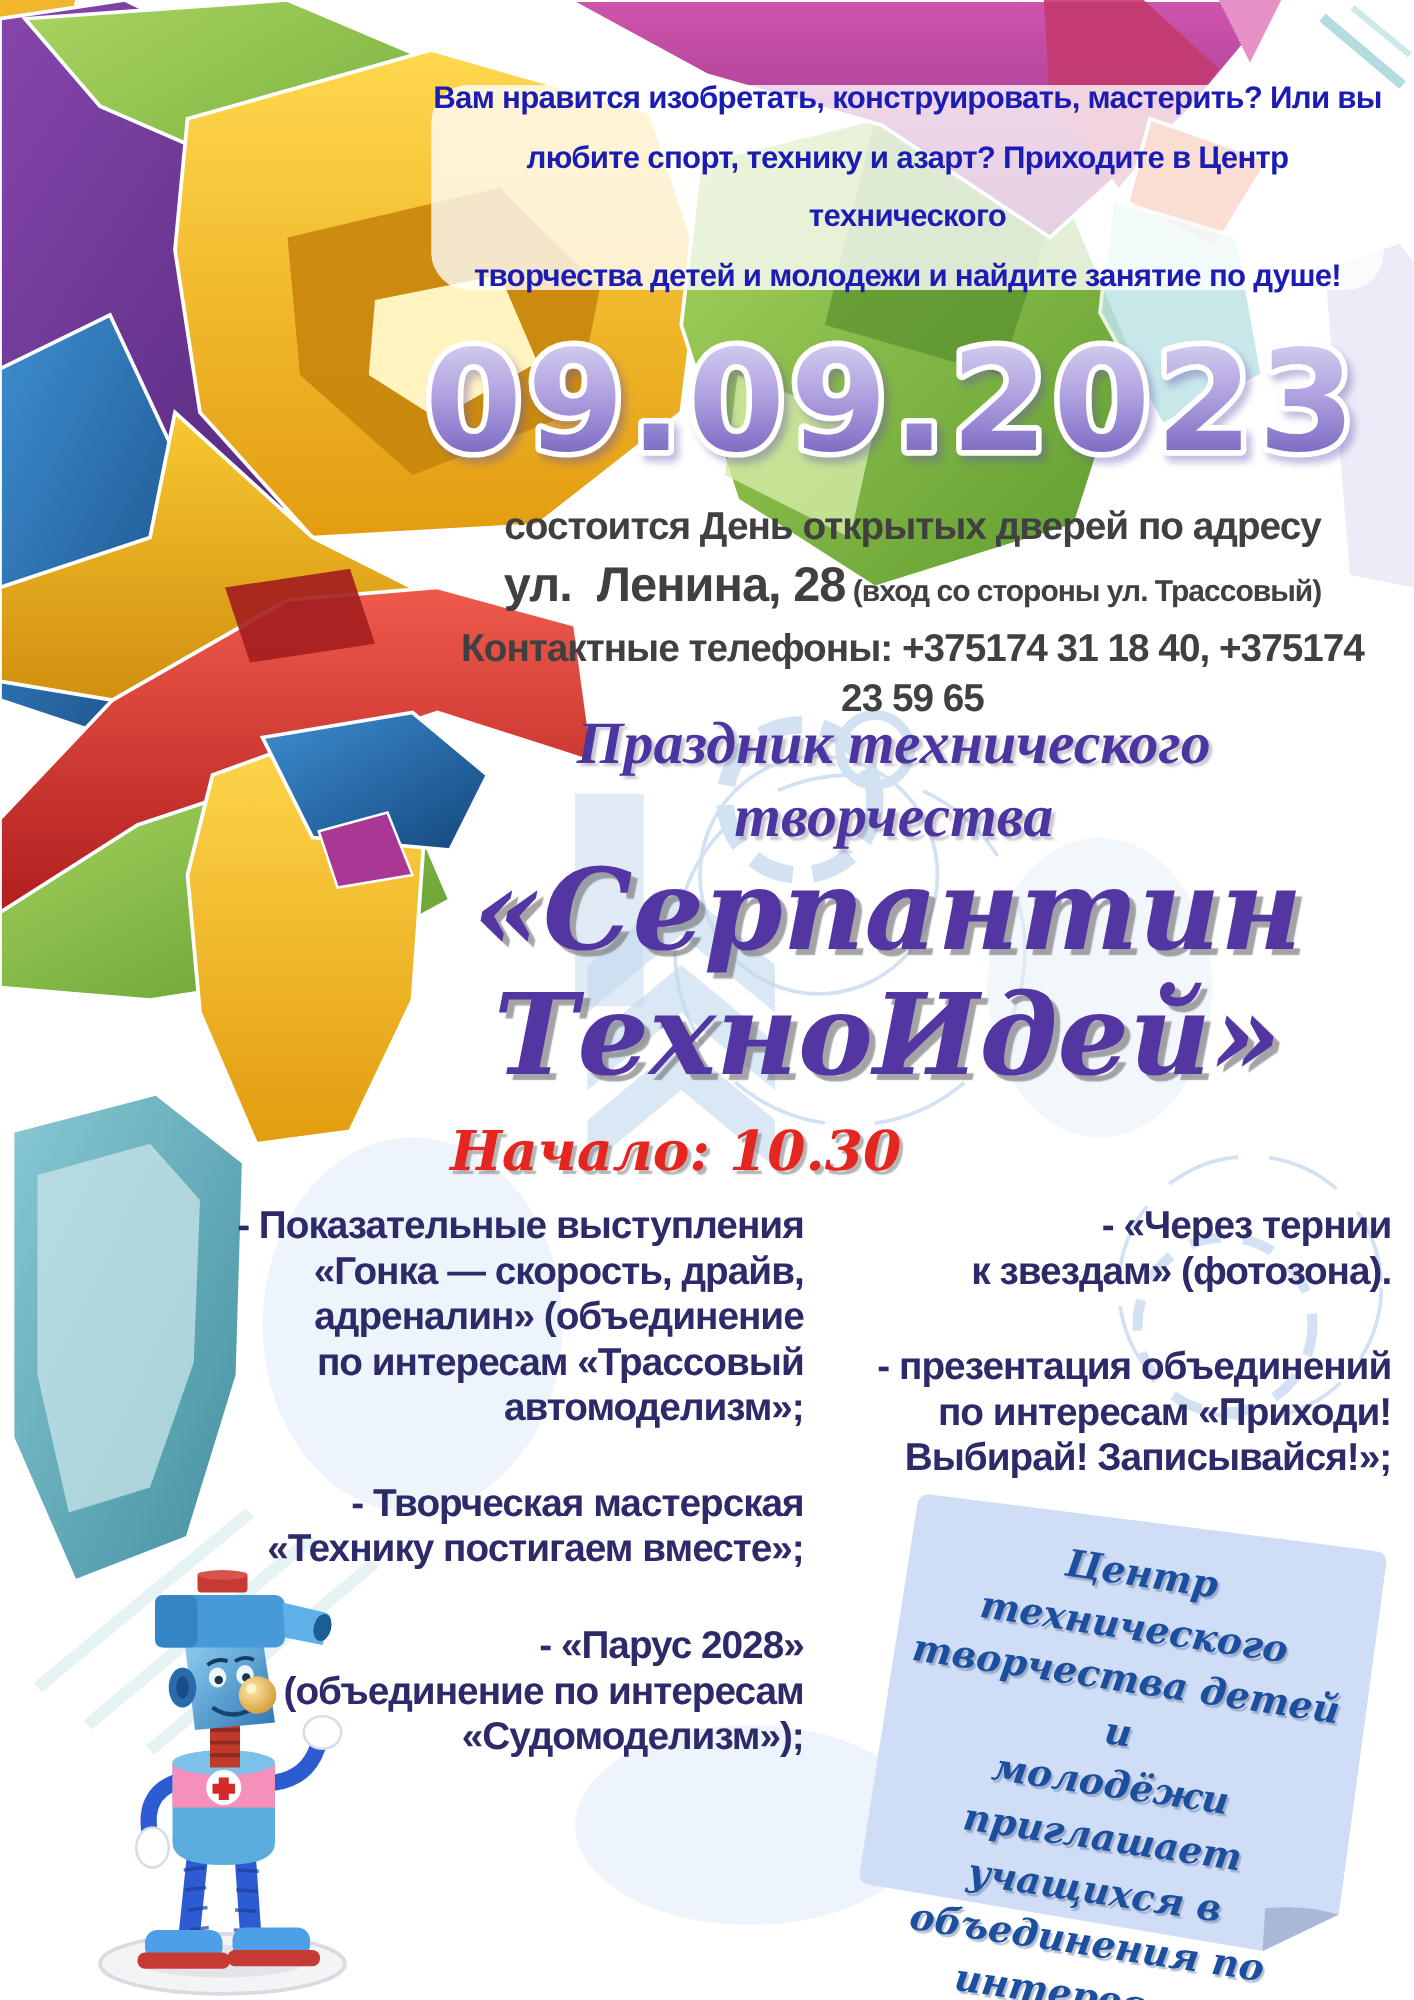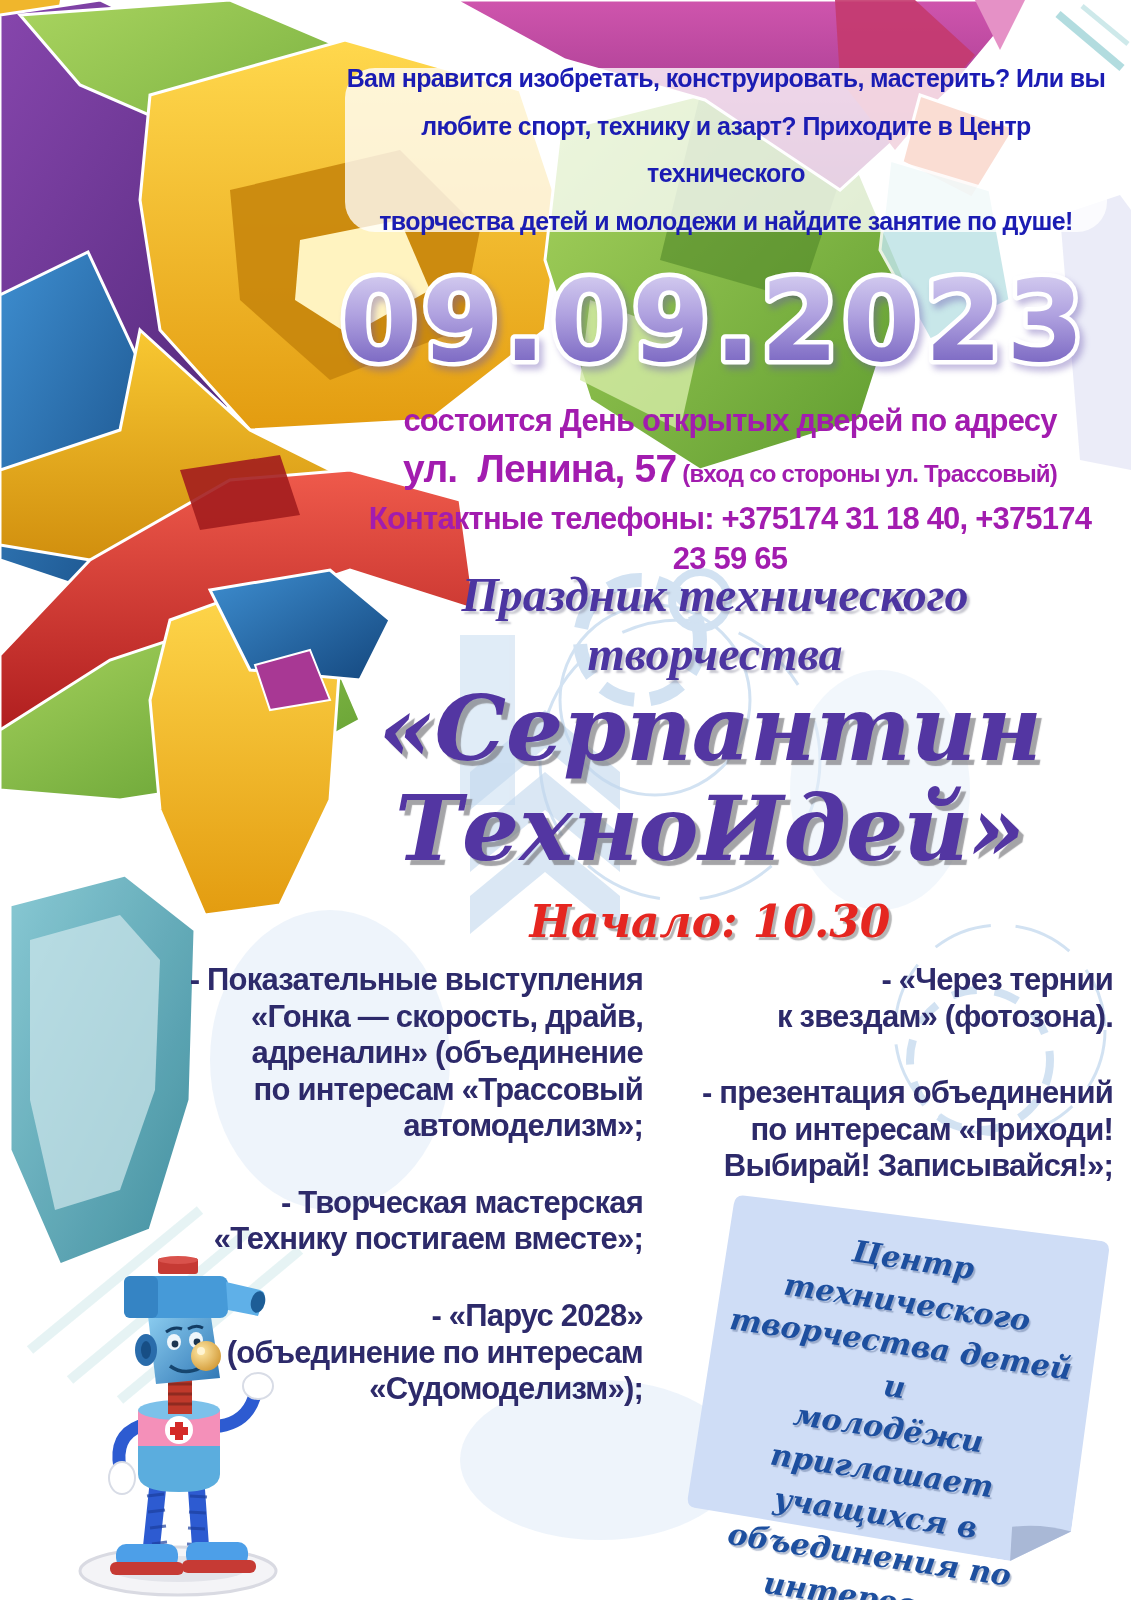--- a/index.html
+++ b/index.html
@@ -12,36 +12,36 @@
              background:rgba(255,255,255,.78);border-radius:30px;
              display:flex;align-items:center;}
   .intro-text{white-space:pre-line;text-align:center;font-weight:bold;font-size:25px;
               line-height:1.9;color:#1b1cb3;letter-spacing:-0.6px;}
 
   
   .date-svg{position:absolute;left:0;top:252px;}
 
   
   .details{position:absolute;left:360px;top:398px;width:740px;text-align:center;
-           color:#a21caf;font-weight:bold;letter-spacing:-0.8px;}
+           color:#404040;font-weight:bold;letter-spacing:-0.8px;}
   .details .line1{font-size:31px;line-height:46px;}
   .details .line2{font-size:24px;line-height:50px;}
   .details .addr-main{font-size:39px;white-space:pre;}
   .details .line3{font-size:31px;line-height:40px;}
 
   
   .festival{position:absolute;left:340px;top:566px;width:750px;text-align:center;
             font-family:Liberation Serif, serif;font-style:italic;font-weight:bold;
             font-size:48px;line-height:1.22;color:#4c35a1;white-space:pre-line;
             text-shadow:3px 3px 2px rgba(130,130,150,.45);}
   .title{position:absolute;left:185px;top:678px;width:1050px;text-align:center;
          font-family:"DejaVu Serif",serif;font-style:italic;font-weight:bold;
          font-size:90px;line-height:100px;color:#5336a2;white-space:pre-line;
          text-shadow:5px 5px 1px rgba(115,115,120,.65);}
-  .start{position:absolute;left:360px;top:896px;width:700px;text-align:center;
+  .start{position:absolute;left:360px;top:896px;width:700px;text-align:left;
          font-family:"DejaVu Serif",serif;font-style:italic;font-weight:bold;
          font-size:44px;color:#e52620;text-shadow:3px 3px 1px rgba(120,120,120,.55);}
 
   
   .col{position:absolute;top:962px;width:465px;color:#2d2a6a;font-weight:bold;
        font-size:31px;line-height:1.18;letter-spacing:-0.8px;text-align:right;}
   .col .item{margin-bottom:40px;white-space:pre-line;}
   .col-left{left:178px;}
   .col-right{left:648px;}
 
@@ -164,21 +164,21 @@
         <stop offset=".45" stop-color="#b0a2e0"></stop>
         <stop offset="1" stop-color="#6550b6"></stop>
       </linearGradient>
     </defs>
     <text x="714" y="108" text-anchor="middle" font-family="DejaVu Sans, sans-serif" font-size="112" font-weight="bold" letter-spacing="4" fill="url(#dg)" stroke="#ffffff" stroke-width="9" paint-order="stroke" stroke-linejoin="round" style="filter:drop-shadow(4px 5px 3px rgba(105,85,175,.4))">09.09.2023</text>
   </svg>
 
   <div class="details">
     <div class="line1">состоится День открытых дверей по адресу</div>
     <div class="line2">
-      <span class="addr-main">ул.  Ленина, 57</span>
+      <span class="addr-main">ул.  Ленина, 28</span>
       <span>(вход со стороны ул. Трассовый)</span>
     </div>
     <div class="line3">Контактные телефоны: +375174 31 18 40, +375174 23 59 65</div>
   </div>
 
   <div class="festival">Праздник технического
 творчества</div>
   <div class="title">«Серпантин
 ТехноИдей»</div>
   <div class="start">Начало: 10.30</div>

